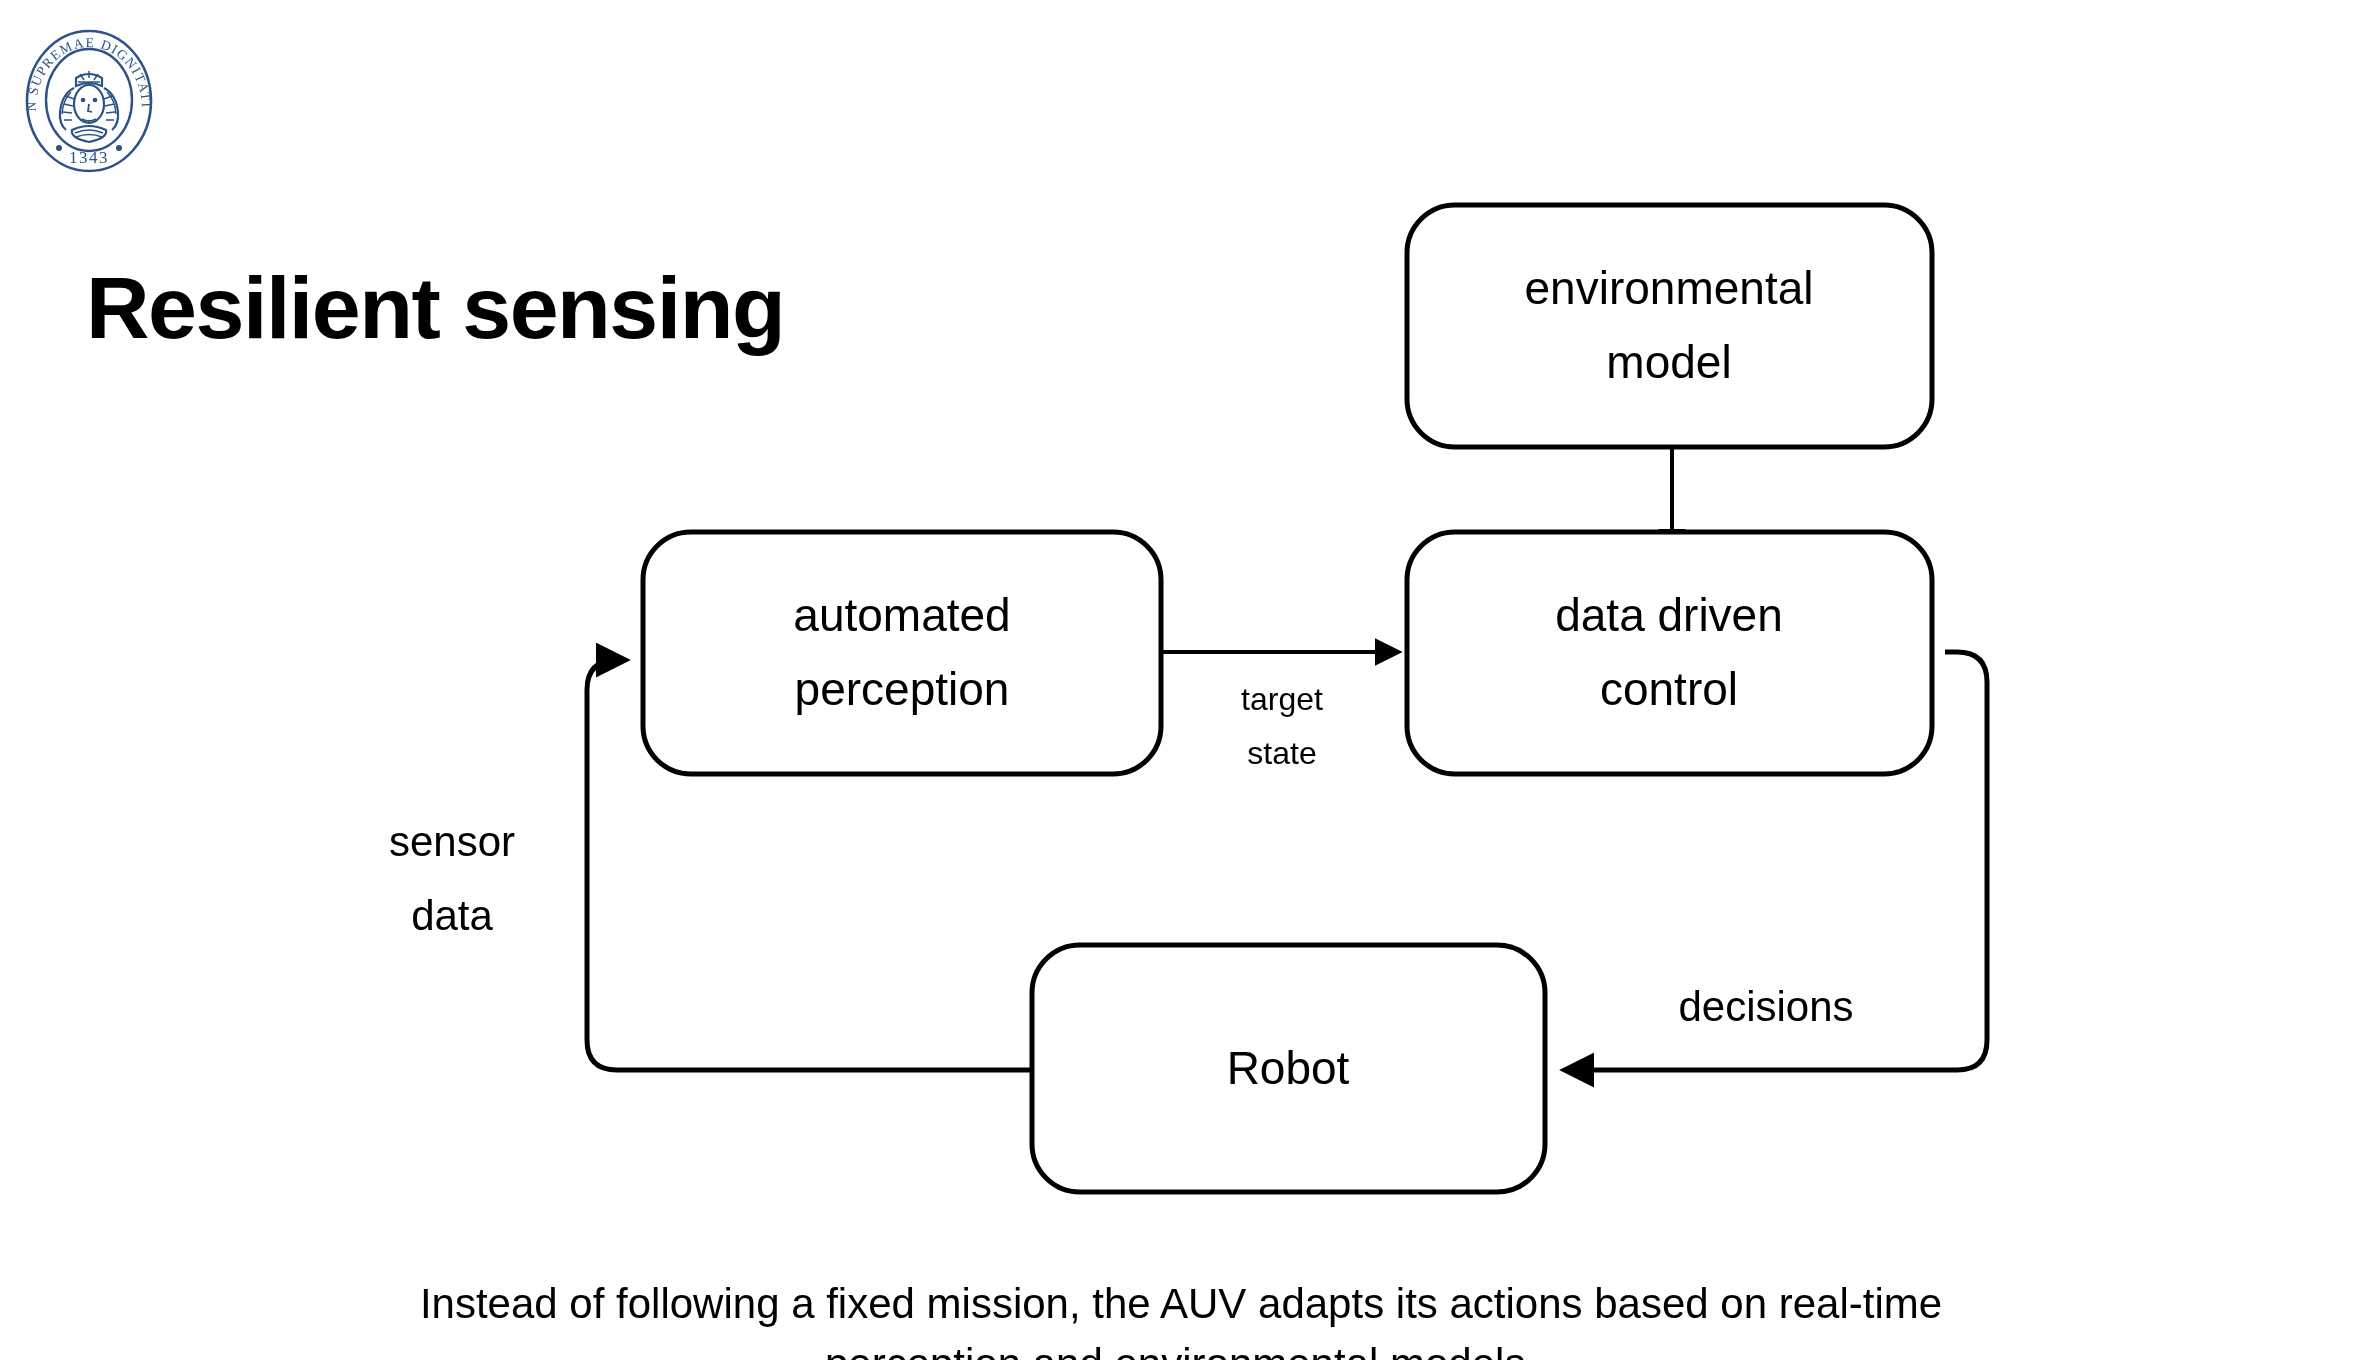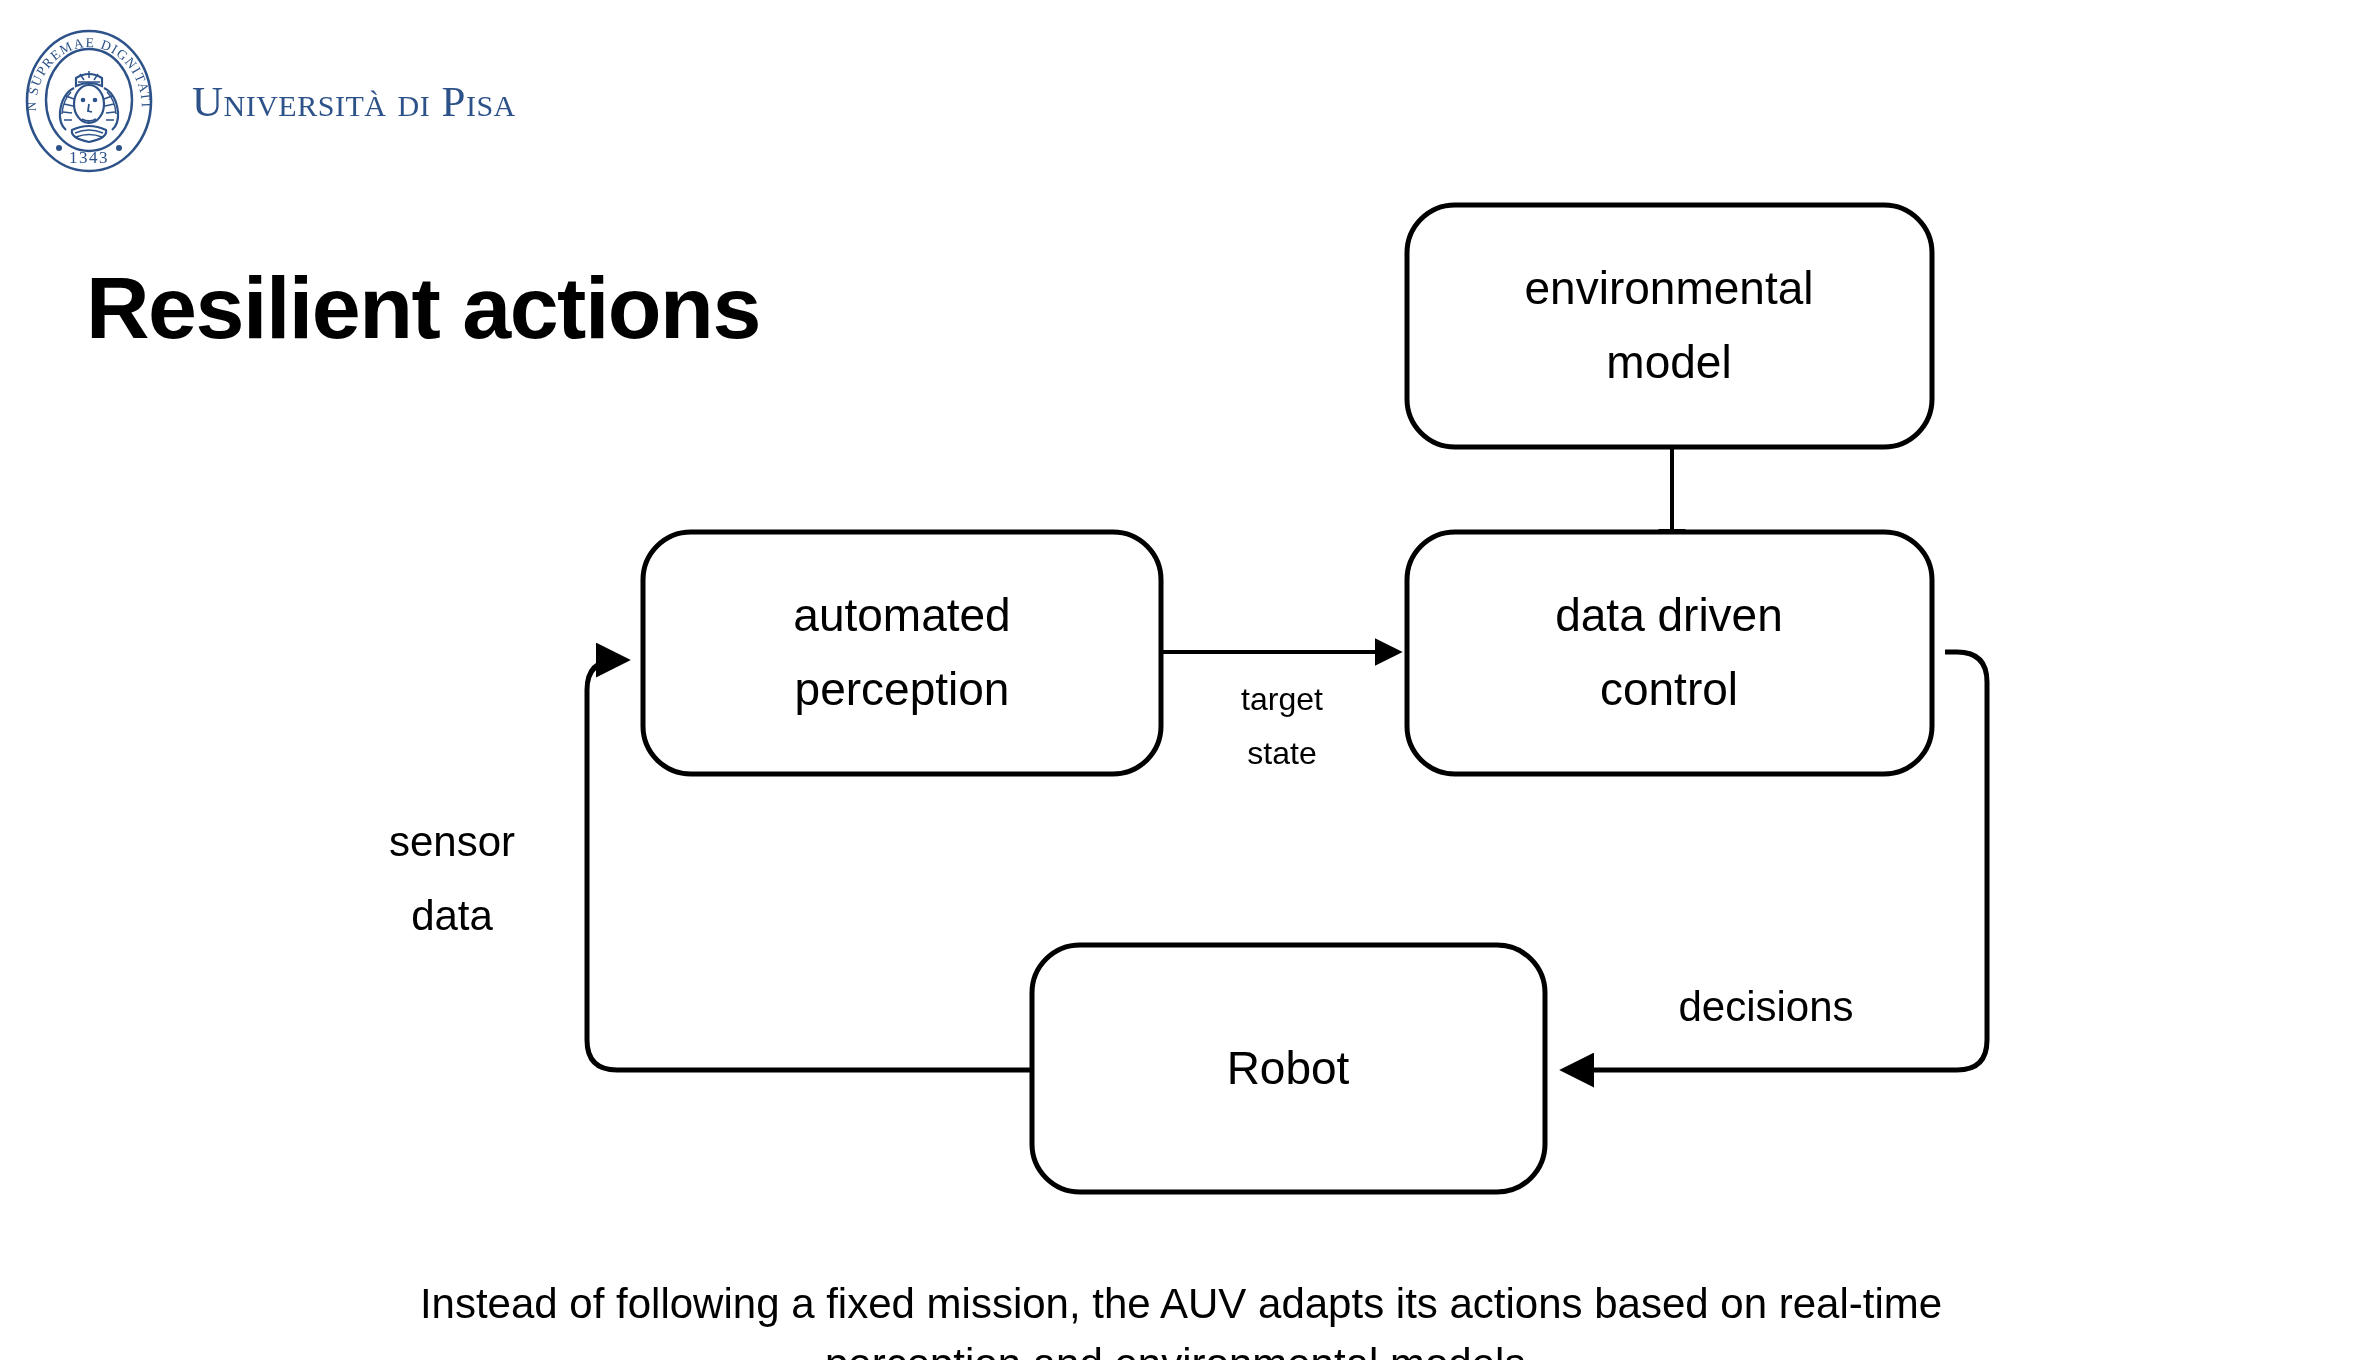--- a/index.html
+++ b/index.html
@@ -135,24 +135,23 @@
     <path d="M 62,52 Q 75,44 88,52 L 88,60 Q 75,54 62,60 Z" fill="none" stroke="#2d5289" stroke-width="2.2"></path>
     <path d="M 64,56 L 86,56 M 66,48 L 70,54 M 75,45 L 75,52 M 84,48 L 80,54" stroke="#2d5289" stroke-width="1.5" fill="none"></path>
 
     <path d="M 58,104 Q 75,96 92,104 Q 94,112 75,116 Q 56,112 58,104 Z" fill="none" stroke="#2d5289" stroke-width="2.2"></path>
     <path d="M 61,107 Q 75,101 89,107 M 62,111 Q 75,106 88,111" fill="none" stroke="#2d5289" stroke-width="1.4"></path>
 
     <circle cx="45" cy="122" r="3" fill="#2d5289"></circle>
     <circle cx="105" cy="122" r="3" fill="#2d5289"></circle>
     <text x="75" y="137" font-family="'Liberation Serif', serif" font-size="17" fill="#2d5289" text-anchor="middle" letter-spacing="1.5">1343</text>
   </svg>
-  <div id="wordmark">Università di Pisa</div>
 </div>
 
-<h1 id="page-title">Resilient actions</h1>
+<h1 id="page-title">Resilient sensing</h1>
 
 <svg id="diagram" viewBox="0 0 2362 1360" aria-hidden="false">
 
   <defs>
     <marker id="arrowhead" viewBox="0 0 12 12" refX="10" refY="6" markerWidth="7" markerHeight="7" orient="auto-start-reverse">
       <path d="M 0 0 L 12 6 L 0 12 z" fill="#000000"></path>
     </marker>
   </defs>
 
   <line class="edge-line-thin" x1="1672" y1="448" x2="1672" y2="552" marker-end="url(#arrowhead)"></line>

